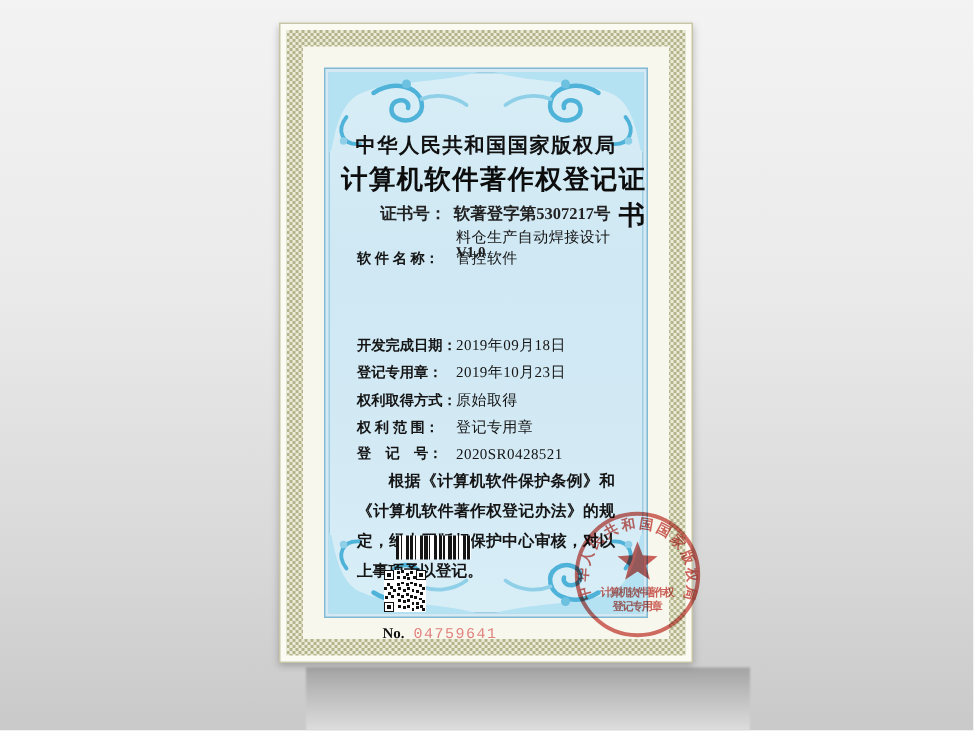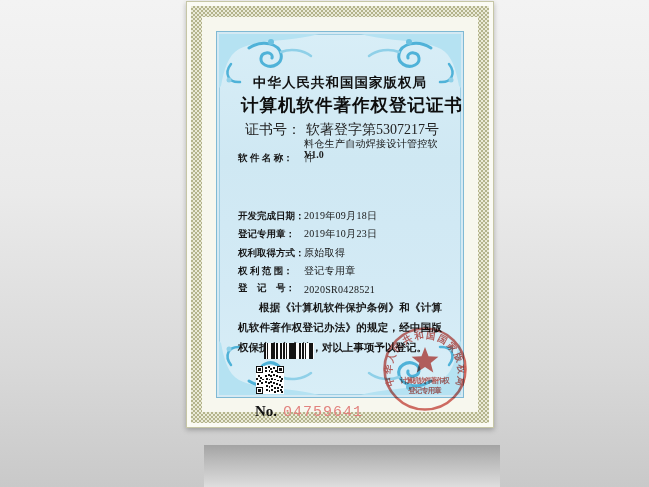--- a/index.html
+++ b/index.html
@@ -4,21 +4,21 @@
 <style>
   html,body{margin:0;padding:0;}
   body{width:649px;height:487px;overflow:hidden;font-family:"Liberation Serif","DejaVu Serif",serif;}
   .stage{position:relative;width:649px;height:487px;
     background:linear-gradient(180deg,#f3f3f3 0%,#eaeaea 40%,#d9d9d9 75%,#c9c9c9 100%);}
   
   .cert-shadow{position:absolute;left:204px;top:445px;width:296px;height:42px;
     background:linear-gradient(180deg,#a3a3a3 0%,#bcbcbc 40%,#d2d2d2 80%,#dedede 100%);
     filter:blur(0.6px);}
   
-  .certificate{position:absolute;left:186px;top:1px;width:308px;height:427px;
+  .certificate{position:absolute;left:186px;top:15px;width:276px;height:427px;
     background:#fbfbf4;border:1px solid #c6c6a6;box-sizing:border-box;
     box-shadow:0 2px 5px rgba(0,0,0,.25);}
   
   .meander{position:absolute;inset:4px;
     background:repeating-conic-gradient(#b4b48c 0% 25%,#ebebd8 0% 50%) 0 0/4px 4px;}
   .paper-gap{position:absolute;inset:11px;background:#f7f7ee;}
   
   .blue{position:absolute;inset:14px;
     background:linear-gradient(180deg,#d8eef7 0%,#cfe8f3 35%,#d3eaf5 70%,#d8eef7 100%);
     border:1px solid #7fb9d4;
@@ -26,33 +26,33 @@
   .corner{position:absolute;width:100px;height:54px;pointer-events:none;}
   .corner.tl{left:2px;top:2px;}
   .corner.tr{right:2px;top:2px;transform:scaleX(-1);}
   .corner.bl{left:2px;bottom:2px;transform:scaleY(-1);}
   .corner.br{right:2px;bottom:2px;transform:scale(-1,-1);}
   .content{position:absolute;inset:0;color:#1c1c1c;}
   .issuer{position:absolute;left:0;right:0;top:42px;text-align:center;
     font-size:13.5px;font-weight:bold;letter-spacing:1px;color:#111;}
   .cert-title{position:absolute;left:0;right:0;top:61px;text-align:right;
     font-size:17.5px;font-weight:bold;letter-spacing:1px;color:#0d0d0d;}
-  .certno{position:absolute;right:24px;top:89px;font-size:14px;font-weight:normal;color:#222;}
+  .certno{position:absolute;right:24px;top:89px;font-size:11px;font-weight:bold;color:#222;}
   .certno .lbl{margin-right:5px;}
   .row{position:absolute;left:21px;right:18px;display:flex;align-items:flex-end;}
   .row .lbl{flex:none;width:66px;font-size:9.5px;font-weight:bold;white-space:pre;color:#151515;}
   .row .val{font-size:10px;font-weight:normal;color:#151515;letter-spacing:0.3px;}
   .r0{top:105px;} .rv{top:117px;left:87px;font-size:10px;font-weight:bold;position:absolute;}
   .r1{top:140px;} .r2{top:177px;} .r3{top:195px;} .r4{top:214px;} .r5{top:232px;} .r6{top:250px;}
   .statement{position:absolute;left:21px;right:21px;top:266px;font-size:10.5px;
     font-weight:600;line-height:20px;text-indent:21px;text-align:justify;color:#151515;}
   .barcode{position:absolute;left:47px;top:311px;width:50px;height:16px;
     background:repeating-linear-gradient(90deg,#141414 0 2px,#fdfdfd 2px 3px,#141414 3px 4px,#fdfdfd 4px 6.5px,#141414 6.5px 8.5px,#fdfdfd 8.5px 9.5px);}
   .qr{position:absolute;left:39px;top:334px;width:28px;height:28px;}
-  .serial{position:absolute;left:38px;top:371px;font-size:15px;font-weight:bold;color:#111;}
+  .serial{position:absolute;left:38px;top:371px;font-size:10px;font-weight:bold;color:#111;}
   .serial .num{color:#e2827e;margin-left:6px;letter-spacing:1px;font-family:"Liberation Mono","DejaVu Sans Mono",monospace;font-weight:normal;}
   .issue-date{position:absolute;left:177px;top:372px;font-size:10px;font-weight:bold;color:#161616;letter-spacing:0.3px;}
   .seal{position:absolute;left:164px;top:293px;width:88px;height:88px;
     mix-blend-mode:multiply;opacity:.92;pointer-events:none;}
 </style>
 </head>
 <body>
 
 <div class="stage">
   <div class="cert-shadow"></div>

